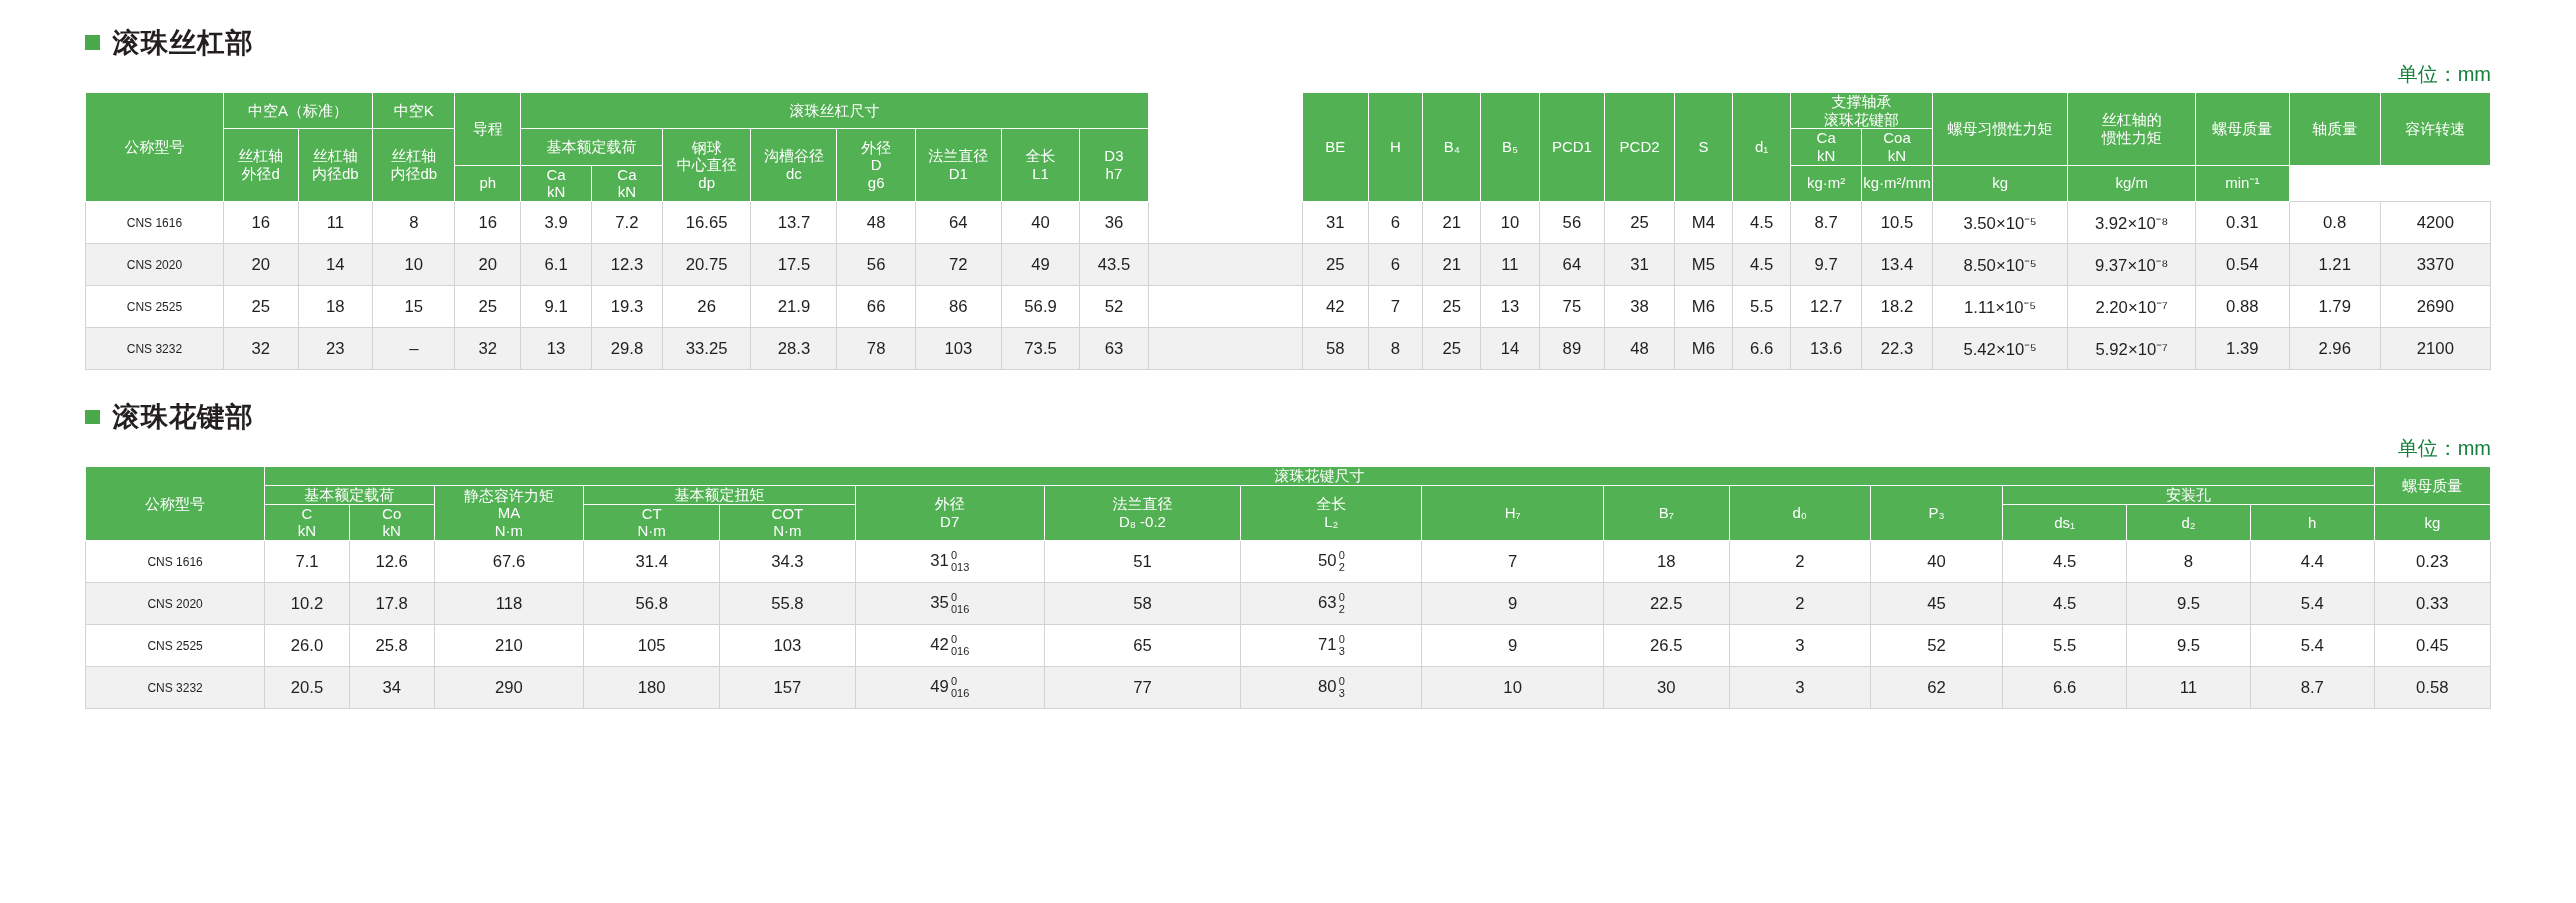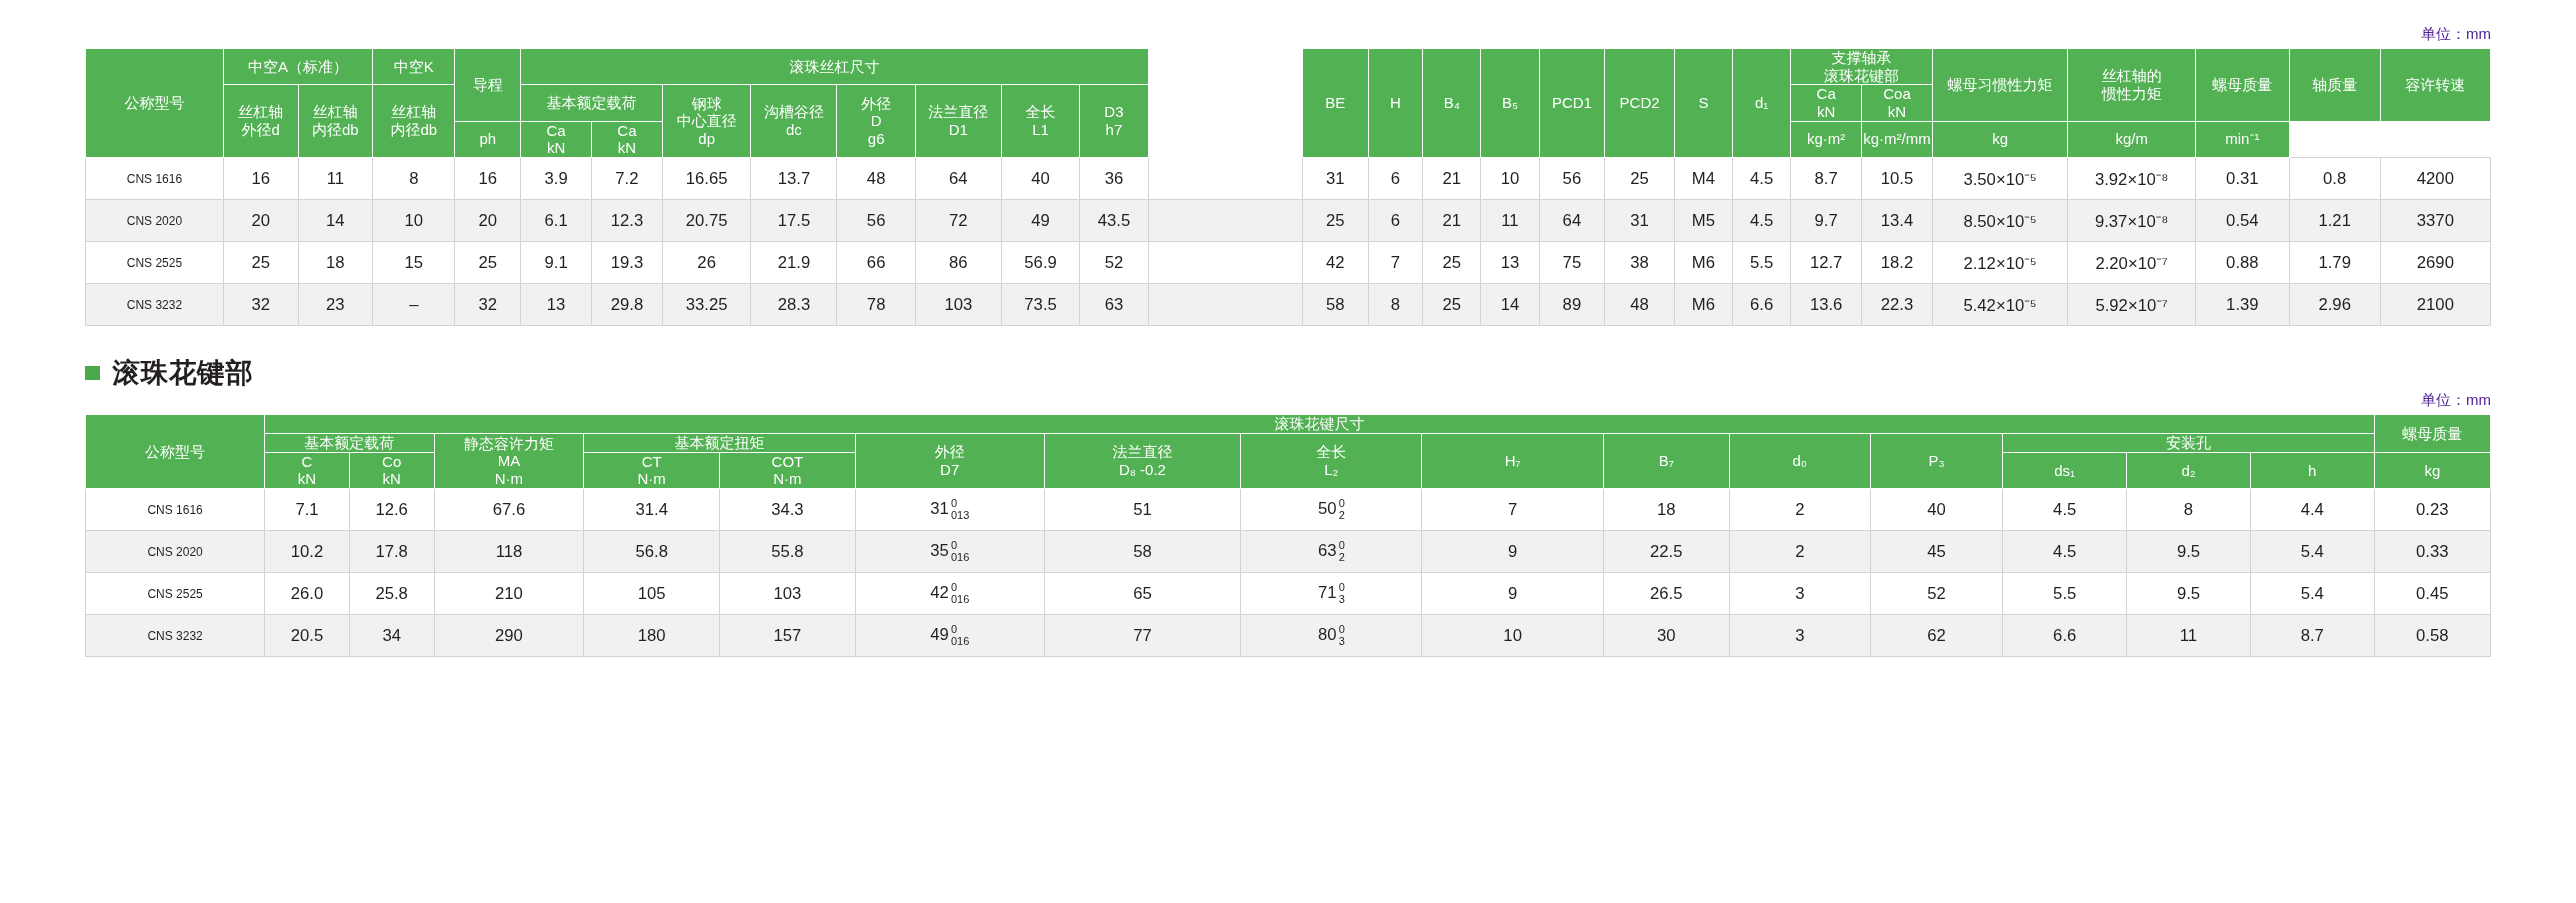--- a/index.html
+++ b/index.html
@@ -35,22 +35,22 @@
     display: inline-block;
   }
   .sec-title {
     font-size: 27.5px;
     font-weight: bold;
     letter-spacing: 0.7px;
     color: #231f20;
   }
   .unit-line {
     text-align: right;
-    font-size: 15px;
-    color: #4c1d95;
+    font-size: 20px;
+    color: #15803d;
     margin-bottom: 4.3px;
   }
 
   
   table {
     border-collapse: collapse;
     width: 100%;
     table-layout: fixed;
   }
   th, td {
@@ -92,20 +92,24 @@
   .sp1 { height: 24.6px; }
   .sp2 { height: 29px; }
 </style>
 </head>
 <body>
 
 <div class="page">
 
   <div class="sp1"></div>
 
+  <div class="section-head">
+    <span class="sec-marker"></span>
+    <span class="sec-title">滚珠丝杠部</span>
+  </div>
 
   <div class="unit-line">单位：mm</div>
 
   <table>
     <colgroup>
       <col style="width:109px">
         <col style="width:59px">
         <col style="width:59px">
         <col style="width:65px">
       <col style="width:52px">
@@ -280,21 +284,21 @@
         <td>42</td>
         <td>7</td>
         <td>25</td>
         <td>13</td>
         <td>75</td>
         <td>38</td>
         <td>M6</td>
         <td>5.5</td>
         <td>12.7</td>
         <td>18.2</td>
-        <td>2.12×10⁻⁵</td>
+        <td>1.11×10⁻⁵</td>
         <td>2.20×10⁻⁷</td>
         <td>0.88</td>
         <td>1.79</td>
         <td>2690</td>
       </tr>
       <tr class="alt">
         <td class="model">CNS 3232</td>
         <td>32</td>
         <td>23</td>
         <td>–</td>

